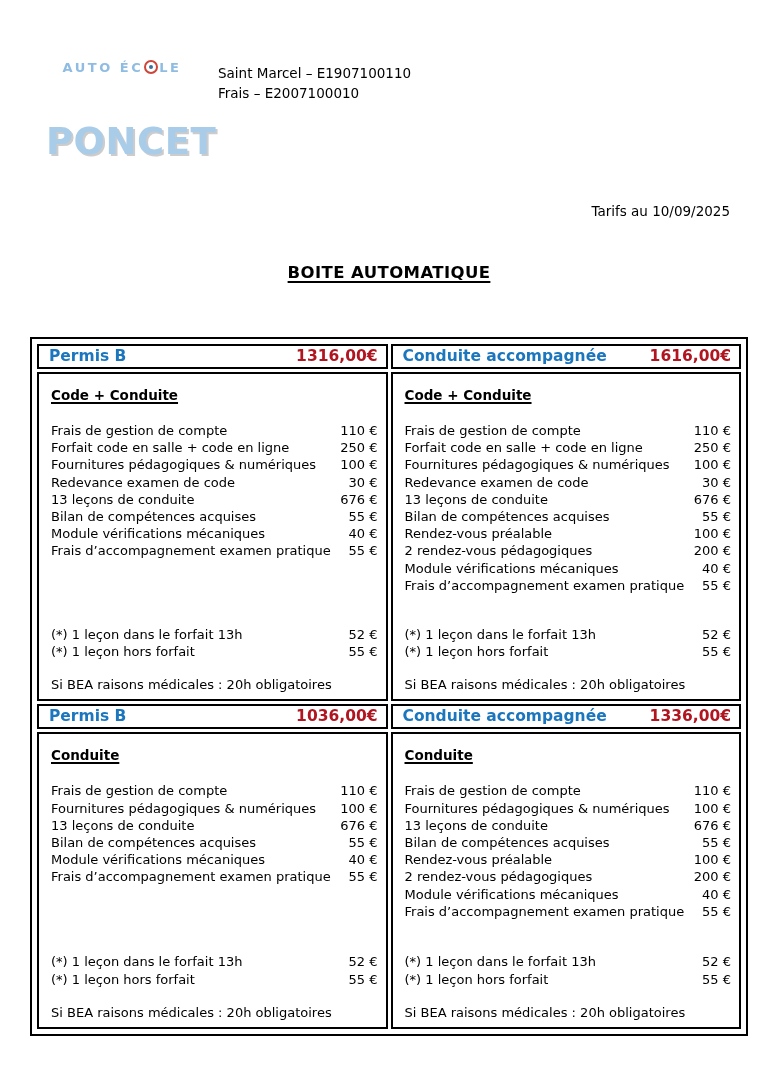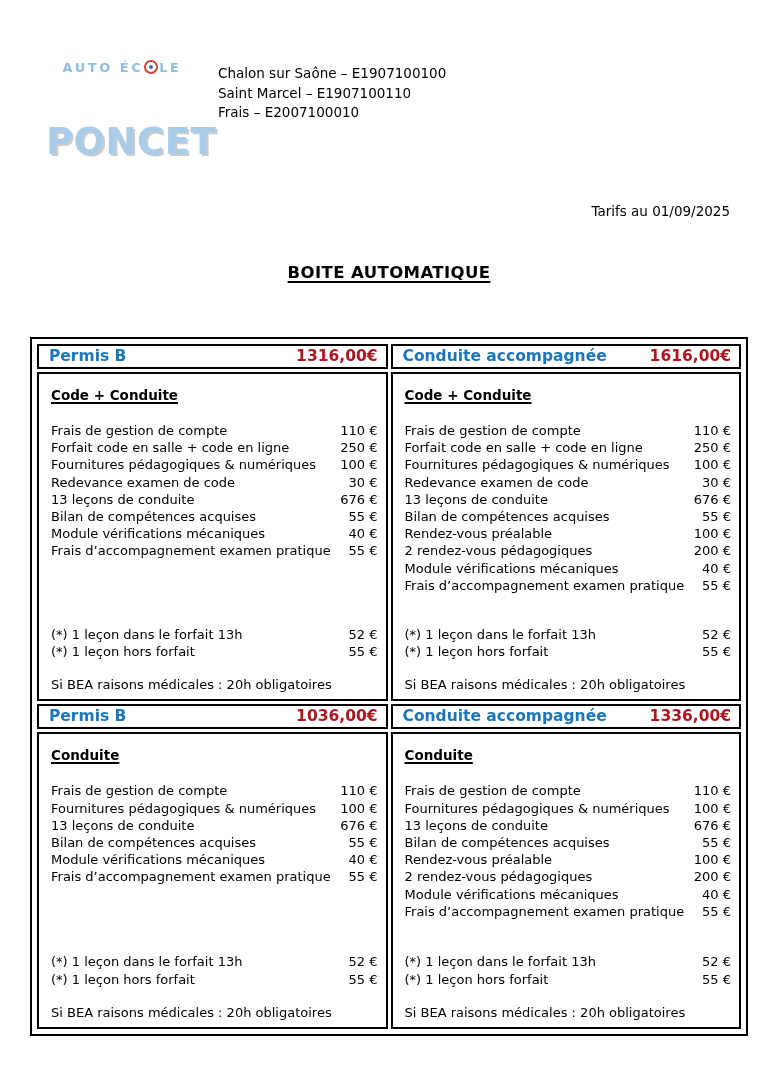--- a/index.html
+++ b/index.html
@@ -72,26 +72,25 @@
 <div class="logo">
   <div class="logo-top">
     <span>AUTO ÉC</span>
       <span class="target-icon"></span>
       <span>LE</span>
   </div>
   <div class="logo-name">PONCET</div>
 </div>
 
 <div class="contacts">
-  <div>Chalon sur Saône – E1907100100</div>
   <div>Saint Marcel – E1907100110</div>
   <div>Frais – E2007100010</div>
 </div>
 
-<div class="tarif-date">Tarifs au 01/09/2025</div>
+<div class="tarif-date">Tarifs au 10/09/2025</div>
 
 <div class="doc-title">
   <span>BOITE AUTOMATIQUE</span>
 </div>
 
 <div class="price-table">
 
   <div class="cell head">
     <span class="plan-name">Permis B</span>
     <span class="plan-price">1316,00€</span>

